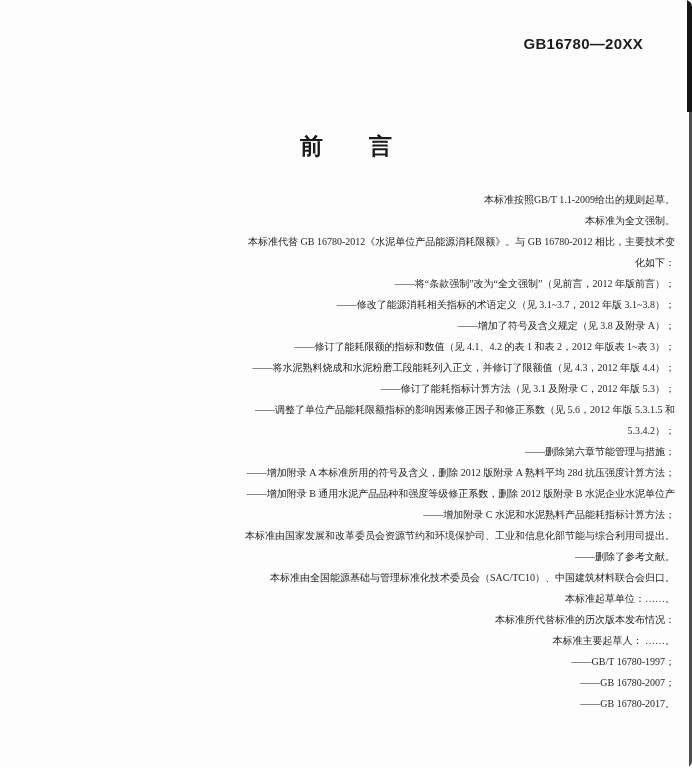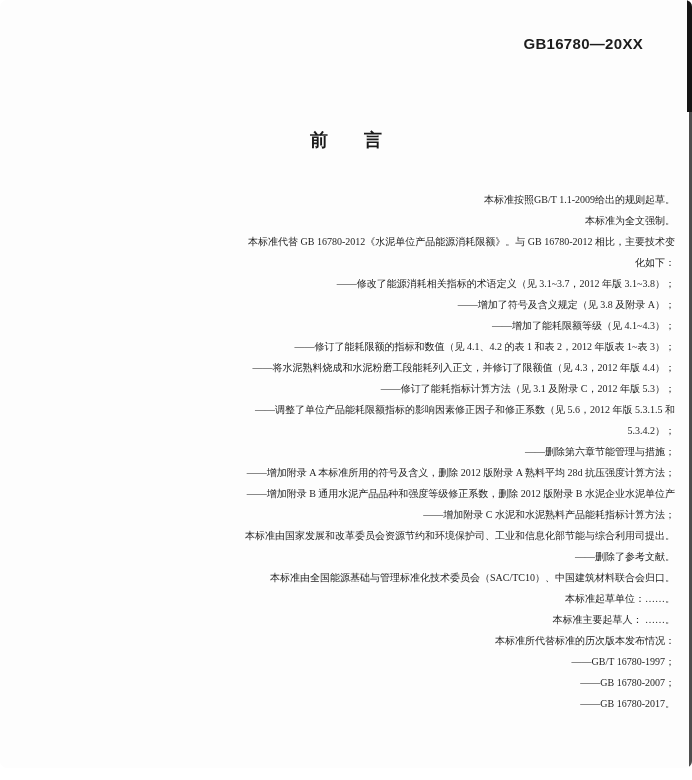--- a/index.html
+++ b/index.html
@@ -27,21 +27,21 @@
     letter-spacing: 0.3px;
     color: #1c1c1c;
     white-space: nowrap;
   }
   .doc-title {
     position: absolute;
     top: 116px;
     left: 0;
     right: 0;
     text-align: center;
-    font-size: 18px;
+    font-size: 23px;
     font-weight: 700;
     color: #1a1a1a;
     white-space: pre;
   }
   .doc-body {
     position: absolute;
     top: 189px;
     left: 22px;
     right: 17px;
     font-size: 10px;
@@ -81,38 +81,38 @@
 <div class="page">
   <div class="header-code">GB16780—20XX</div>
 
   <h1 class="doc-title">前　　言</h1>
 
   <div class="doc-body">
       <p class="line para">本标准按照GB/T 1.1-2009给出的规则起草。</p>
       <p class="line para">本标准为全文强制。</p>
       <p class="line para">本标准代替 GB 16780-2012《水泥单位产品能源消耗限额》。与 GB 16780-2012 相比，主要技术变</p>
       <p class="line flush">化如下：</p>
+      <p class="line dash">——将“条款强制”改为“全文强制”（见前言，2012 年版前言）；</p>
       <p class="line dash">——修改了能源消耗相关指标的术语定义（见 3.1~3.7，2012 年版 3.1~3.8）；</p>
       <p class="line dash">——增加了符号及含义规定（见 3.8 及附录 A）；</p>
-      <p class="line dash">——增加了能耗限额等级（见 4.1~4.3）；</p>
       <p class="line dash">——修订了能耗限额的指标和数值（见 4.1、4.2 的表 1 和表 2，2012 年版表 1~表 3）；</p>
       <p class="line dash">——将水泥熟料烧成和水泥粉磨工段能耗列入正文，并修订了限额值（见 4.3，2012 年版 4.4）；</p>
       <p class="line dash">——修订了能耗指标计算方法（见 3.1 及附录 C，2012 年版 5.3）；</p>
       <p class="line dash">——调整了单位产品能耗限额指标的影响因素修正因子和修正系数（见 5.6，2012 年版 5.3.1.5 和</p>
       <p class="line dash-cont">5.3.4.2）；</p>
       <p class="line dash">——删除第六章节能管理与措施；</p>
       <p class="line dash">——增加附录 A 本标准所用的符号及含义，删除 2012 版附录 A 熟料平均 28d 抗压强度计算方法；</p>
       <p class="line dash">——增加附录 B 通用水泥产品品种和强度等级修正系数，删除 2012 版附录 B 水泥企业水泥单位产</p>
       <p class="line dash">——增加附录 C 水泥和水泥熟料产品能耗指标计算方法；</p>
       <p class="line para">本标准由国家发展和改革委员会资源节约和环境保护司、工业和信息化部节能与综合利用司提出。</p>
       <p class="line dash">——删除了参考文献。</p>
       <p class="line para">本标准由全国能源基础与管理标准化技术委员会（SAC/TC10）、中国建筑材料联合会归口。</p>
       <p class="line para">本标准起草单位：……。</p>
+      <p class="line para">本标准所代替标准的历次版本发布情况：</p>
       <p class="line para">本标准主要起草人： ……。</p>
-      <p class="line para">本标准所代替标准的历次版本发布情况：</p>
       <p class="line dash">——GB/T 16780-1997；</p>
       <p class="line dash">——GB 16780-2007；</p>
       <p class="line dash">——GB 16780-2017。</p>
     </div>
 
   <div class="scan-edge-line"></div>
   <div class="scan-edge-top"></div>
 </div>
 
 </body></html>

